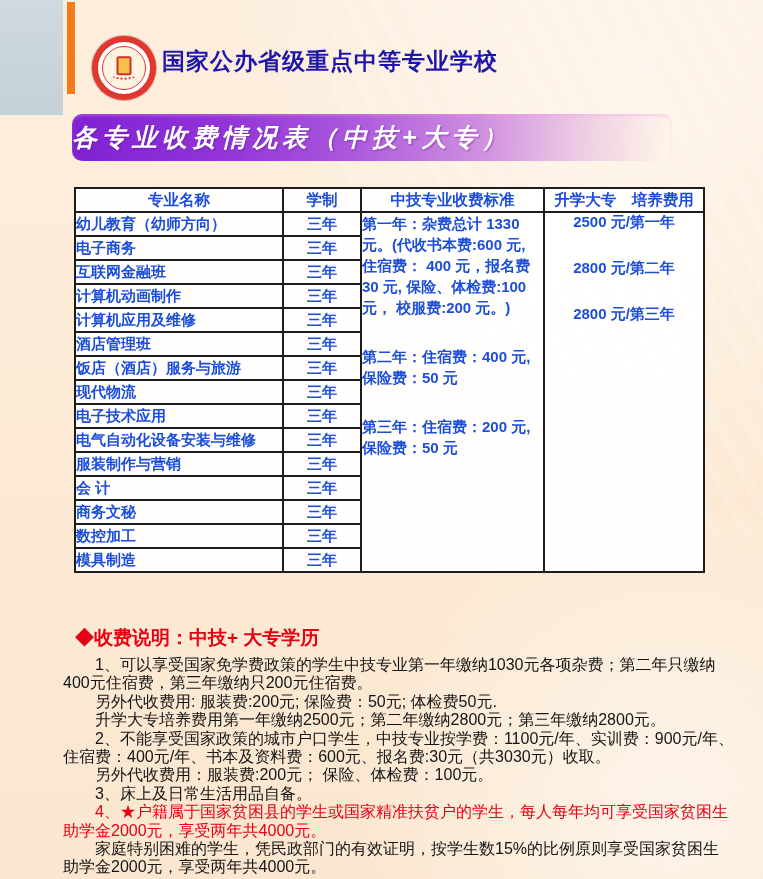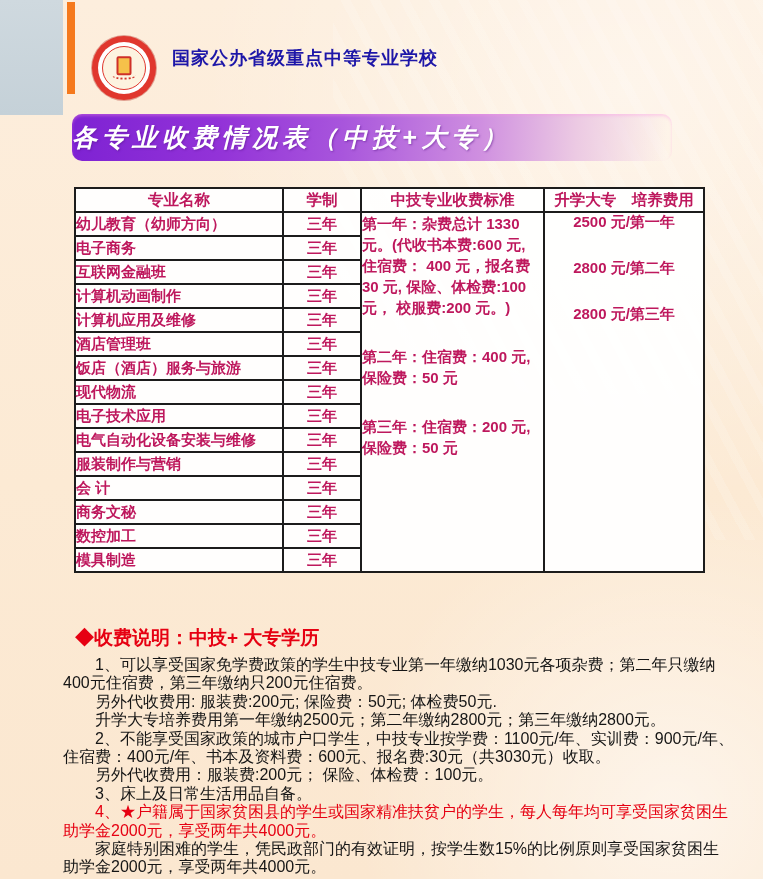--- a/index.html
+++ b/index.html
@@ -29,39 +29,39 @@
   
   .logo { position:absolute; left:92px; top:36px; width:64px; height:64px;
           border-radius:50%; background:#e0372e; box-shadow:0 0 0 1px rgba(180,40,30,.4); }
   .logo-ring { position:absolute; inset:6px; border-radius:50%; background:#ffffff; }
   .logo-inner { position:absolute; inset:10px; border-radius:50%; background:#fdf3e0; border:1px solid #e0372e; }
   .logo-emblem { position:absolute; left:50%; top:50%; transform:translate(-50%,-62%);
                  width:15px; height:19px; background:#f6c14a; border:2px solid #cf3028; border-radius:2px; }
   .logo-arc { position:absolute; left:50%; top:50%; transform:translate(-50%,30%);
               width:24px; height:9px; border-bottom:2px dotted #d2352c; border-radius:50%; }
   .header-title {
-    position:absolute; left:172px; top:46px;
-    font-size:18px; font-weight:bold; color:#1d16a8; letter-spacing:1px; white-space:nowrap;
+    position:absolute; left:162px; top:46px;
+    font-size:23px; font-weight:bold; color:#1d16a8; letter-spacing:1px; white-space:nowrap;
   }
   
   .banner {
     position:absolute; left:72px; top:114px; width:600px; height:47px;
     border-radius:10px;
     background:linear-gradient(93deg, #7e22d3 0%, #9333d8 25%, #a855dc 45%, #cf8fe0 68%, #eccae3 84%, rgba(252,235,214,0) 99%);
     box-shadow:inset 0 2px 3px rgba(255,150,230,0.35);
   }
   .banner-title {
     display:block; width:100%; height:47px; line-height:47px; 
     padding-right:40px; color:#ffffff; font-size:25px; font-weight:bold; font-style:italic;
     letter-spacing:5px; white-space:nowrap; text-shadow:1px 1px 2px rgba(90,20,140,.5);
   }
   
   .fee-table {
     position:absolute; left:74px; top:187px; border-collapse:collapse; table-layout:fixed;
-    width:629px; background:rgba(255,255,255,0.94); color:#be185d;
+    width:629px; background:rgba(255,255,255,0.94); color:#1d4ed8;
   }
   .fee-table th, .fee-table td { border:2px solid #1c1c1c; padding:0; }
   .fee-table th { height:24px; font-size:15.5px; font-weight:bold; text-align:center; }
   .col-major { width:208px; }
   .col-dur   { width:78px; }
   .col-fee   { width:183px; }
   .col-coll  { width:160px; }
   .data-row td { height:24px; }
   .c-major { padding-left:8px; font-size:15px; font-weight:bold; text-align:left; white-space:nowrap;margin-top:32px; }
   .c-dur   { font-size:15px; font-weight:bold; text-align:center; }

